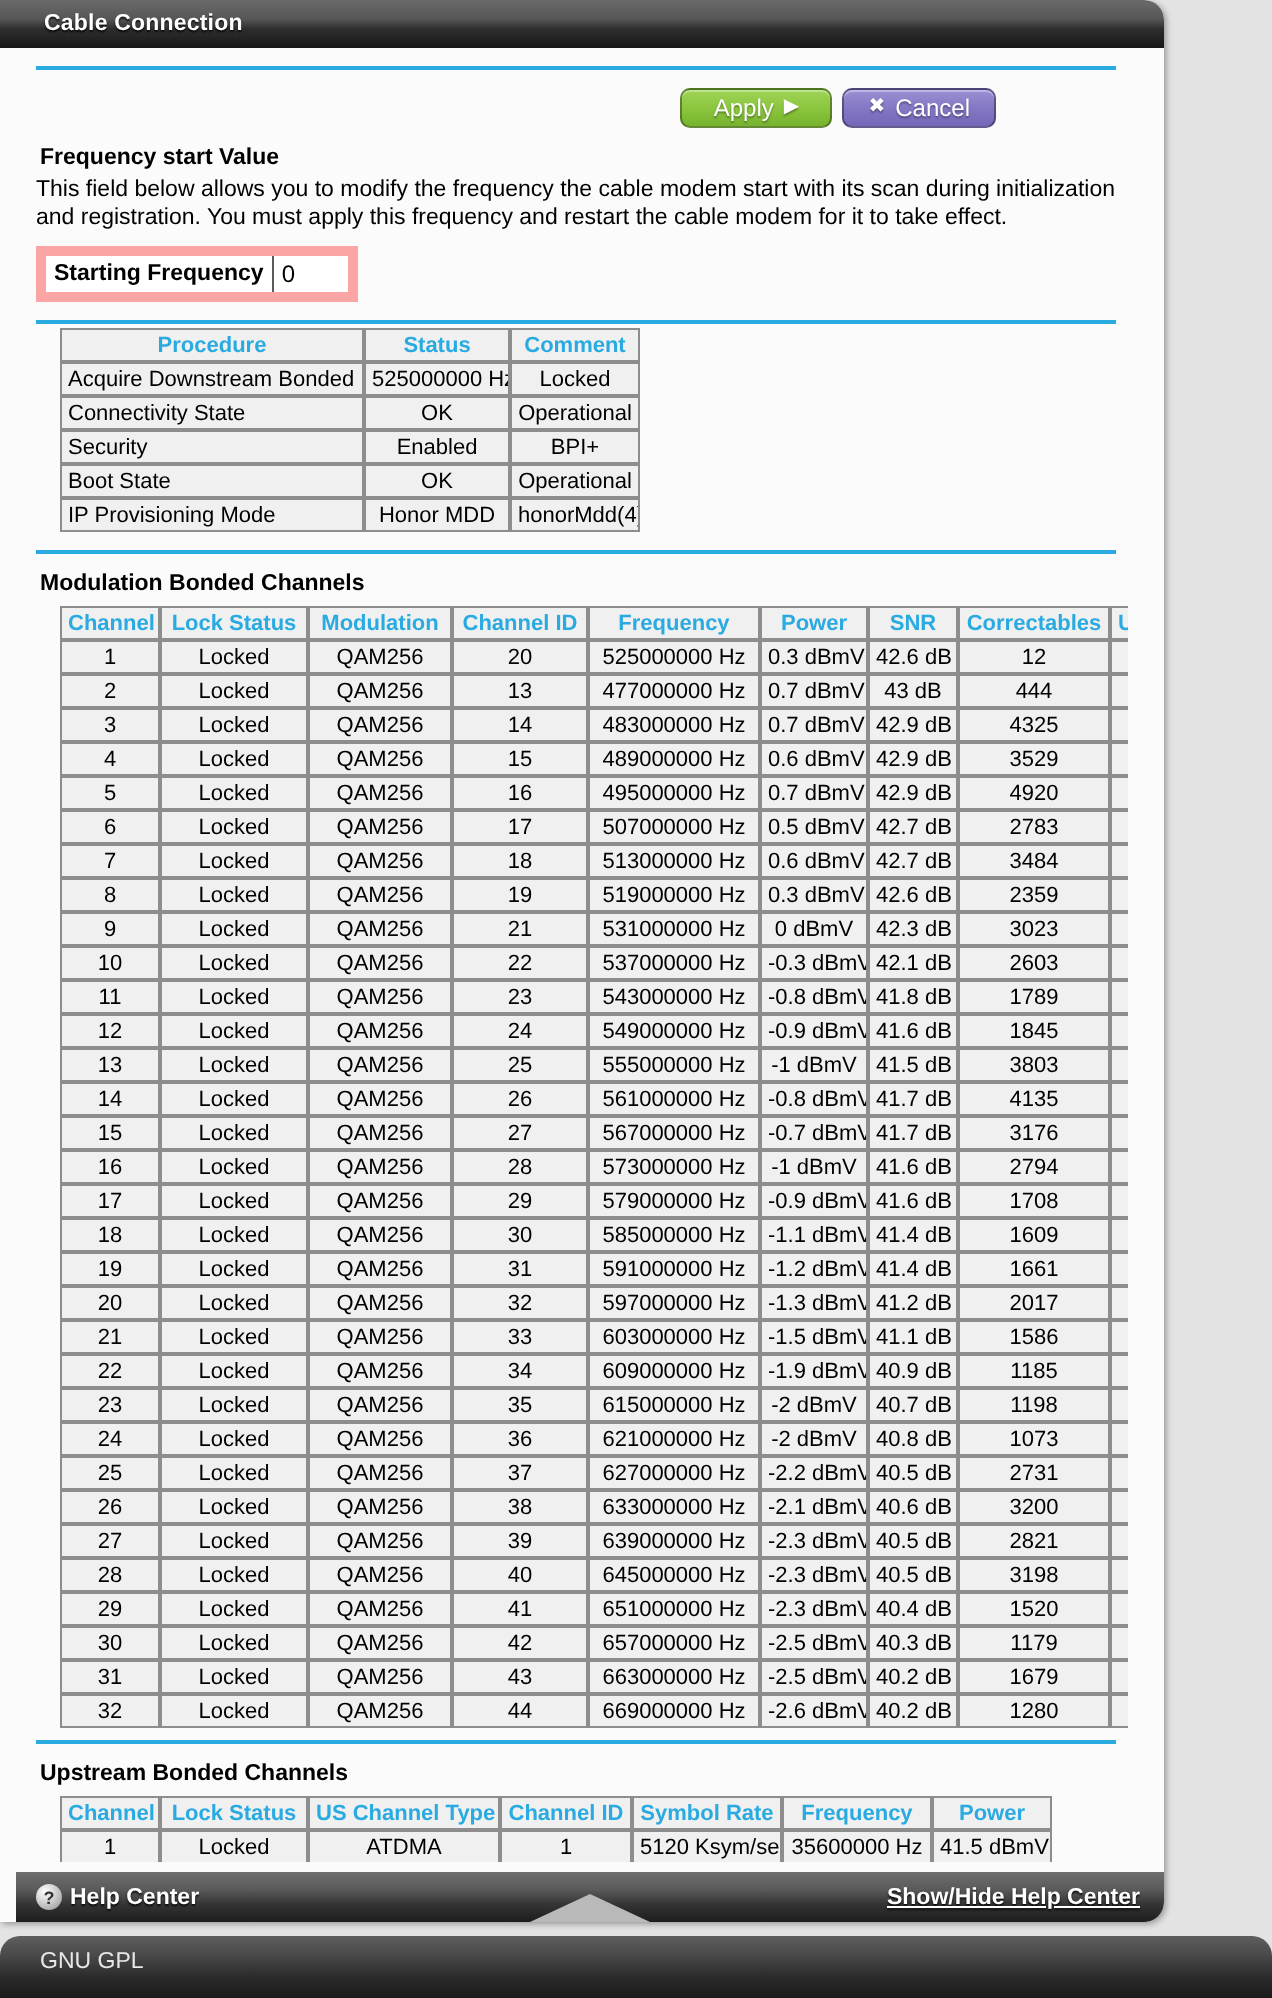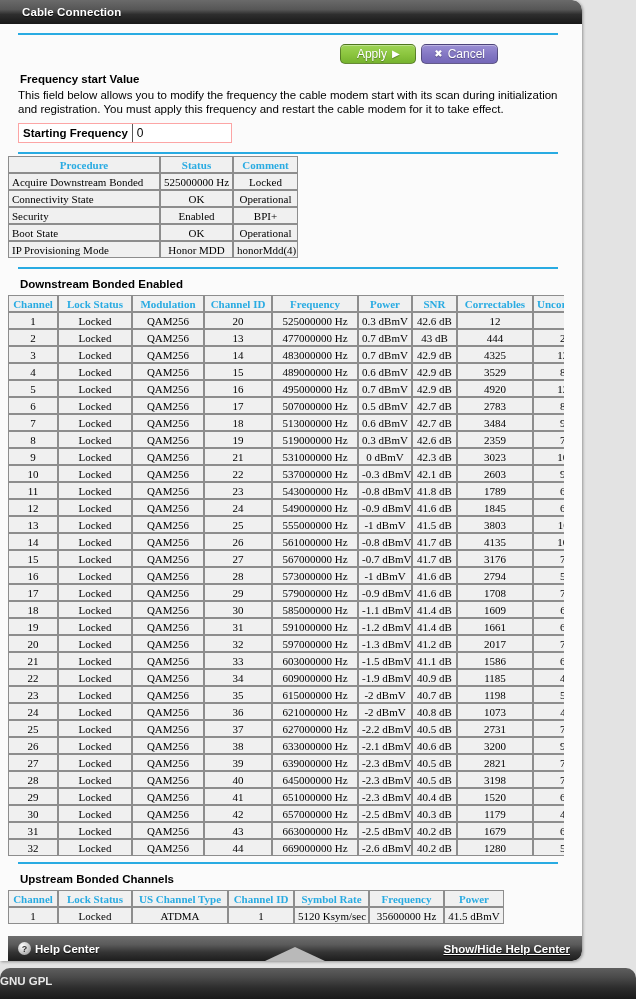--- a/index.html
+++ b/index.html
@@ -121,22 +121,22 @@
     width: 560px;
     line-height: 14px;
     white-space: normal;
   }
 
   
   .freq-row {
     display: flex;
     margin: 7px 0 0 10px;
     align-items: stretch;
-    width: 214px;
-    border: 1px solid #fca5a5;
+    width: 161px;
+    border: 5px solid #fca5a5;
     background: #fff;
   }
   .freq-label {
     font-size: 11.5px;
     font-weight: bold;
     padding: 3px 4px 3px 4px;
     border-right: 1px solid #5a5a5a;
     white-space: nowrap;
     display: flex;
     align-items: center;
@@ -149,26 +149,25 @@
     padding: 2px 4px;
     width: 100%;
     background: #fff;
     color: #000;
   }
 
   
   table.nt {
     border-collapse: separate;
     border-spacing: 0;
-    margin-left: 0;
+    margin-left: 22px;
     margin-top: 2px;
     font-size: 11px;
     background: #fbfbfb;
     table-layout: fixed;
-    font-family: Liberation Serif, serif;
   }
   table.nt th, table.nt td {
     border: 1px solid #8d8d8d;
     padding: 1px 3px;
     height: 17px;
     text-align: center;
     white-space: nowrap;
     overflow: hidden;
     background: #f0f0f0;
     color: #000;
@@ -274,21 +273,21 @@
     width: 636px;
     height: 31px;
     background: linear-gradient(to bottom, #5e5e5e 0%, #4a4a4a 30%, #2c2c2c 65%, #1a1a1a 100%);
     border-radius: 10px 10px 0 0;
     color: #e8e8e8;
     font-size: 11.5px;
     display: flex;
     align-items: flex-start;
     padding-top: 7px;
   }
-  #gnubar .gnu-text { margin-left: 0; font-weight: bold; }
+  #gnubar .gnu-text { margin-left: 20px; }
 </style>
 </head>
 <body>
 
 <div id="page">
 
   <div id="window">
 
     <div id="titlebar">
       <span class="title-text">Cable Connection</span>
@@ -357,21 +356,21 @@
               <tr>
                 <td class="left">IP Provisioning Mode</td>
                 <td>Honor MDD</td>
                 <td>honorMdd(4)</td>
               </tr>
             </tbody>
         </table>
 
         <div class="hr-blue"></div>
 
-        <div class="sec-title">Downstream Bonded Enabled</div>
+        <div class="sec-title">Modulation Bonded Channels</div>
         <div class="ds-wrap">
           <table class="nt" id="tbl-ds">
             <colgroup>
               <col class="c0">
                 <col class="c1">
                 <col class="c2">
                 <col class="c3">
                 <col class="c4">
               <col class="c5">
                 <col class="c6">

